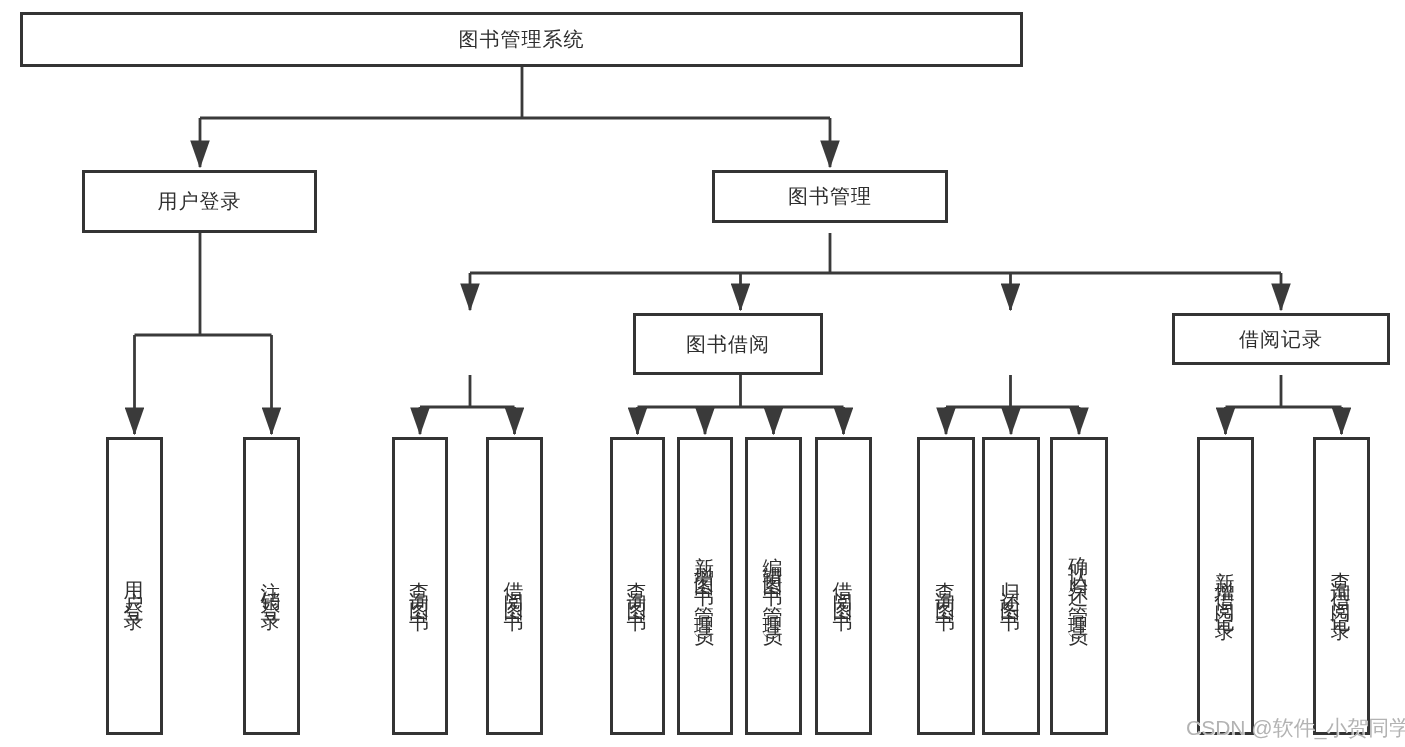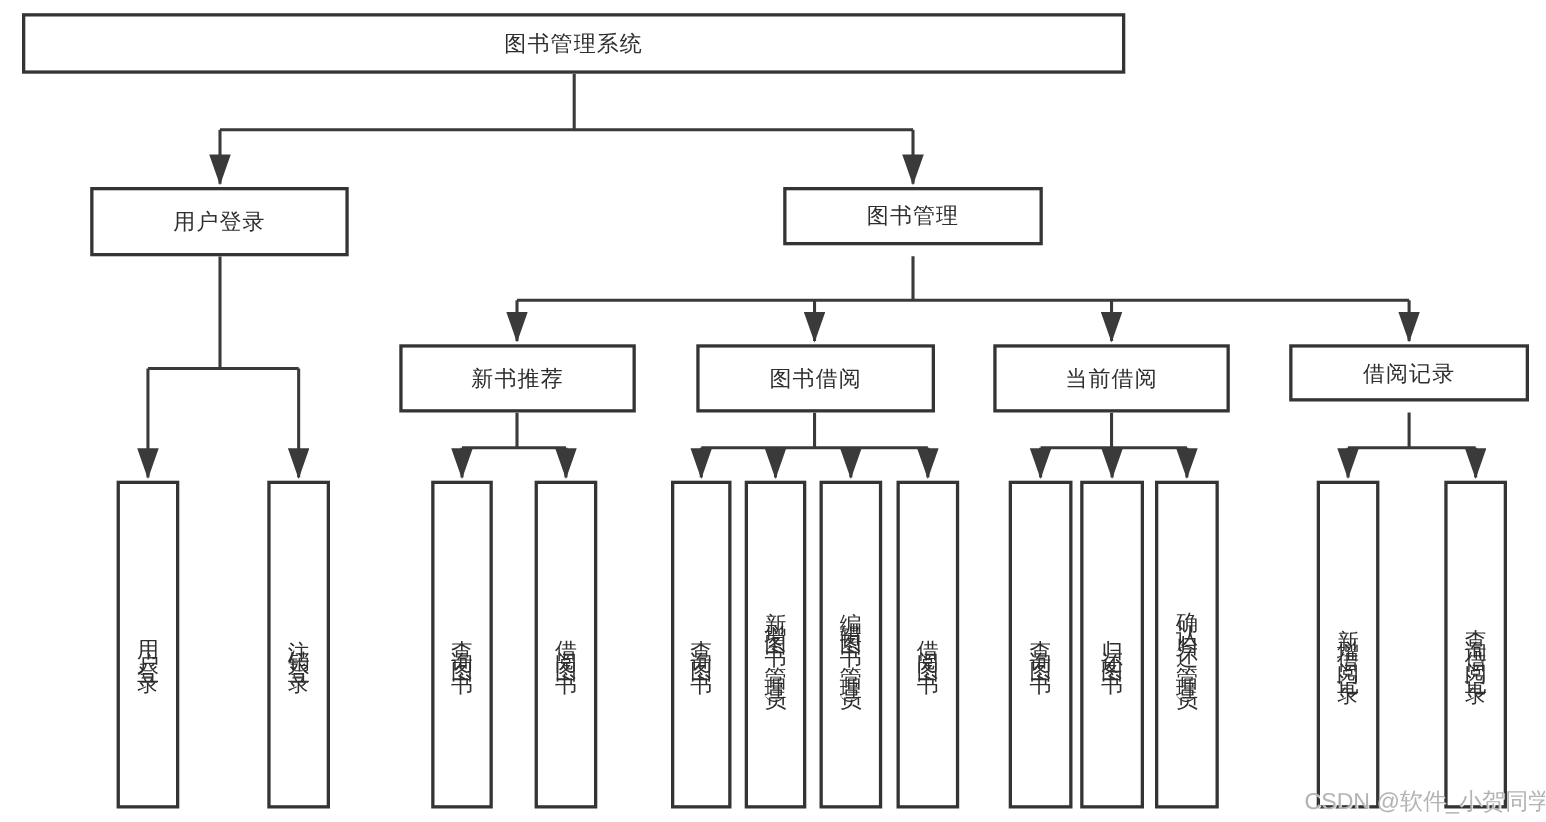--- a/index.html
+++ b/index.html
@@ -70,28 +70,22 @@
     <span>图书管理系统</span>
   </div>
 
   <div class="box hbox" style="left:82px;top:170px;width:235px;height:63px">
     <span>用户登录</span>
   </div>
   <div class="box hbox" style="left:712px;top:170px;width:236px;height:53px">
     <span>图书管理</span>
   </div>
 
-  <div class="box hbox" style="left:363px;top:313px;width:215px;height:62px">
-    <span>新书推荐</span>
-  </div>
-  <div class="box hbox" style="left:633px;top:313px;width:217px;height:62px">
+  <div class="box hbox" style="left:633px;top:313px;width:190px;height:62px">
     <span>图书借阅</span>
-  </div>
-  <div class="box hbox" style="left:903px;top:313px;width:215px;height:62px">
-    <span>当前借阅</span>
   </div>
   <div class="box hbox" style="left:1172px;top:313px;width:218px;height:52px">
     <span>借阅记录</span>
   </div>
 
   <div class="box vbox" style="left:106px;top:437px;width:57px;height:298px">
     <span>用户登录</span>
   </div>
   <div class="box vbox" style="left:243px;top:437px;width:57px;height:298px">
     <span>注销登录</span>

